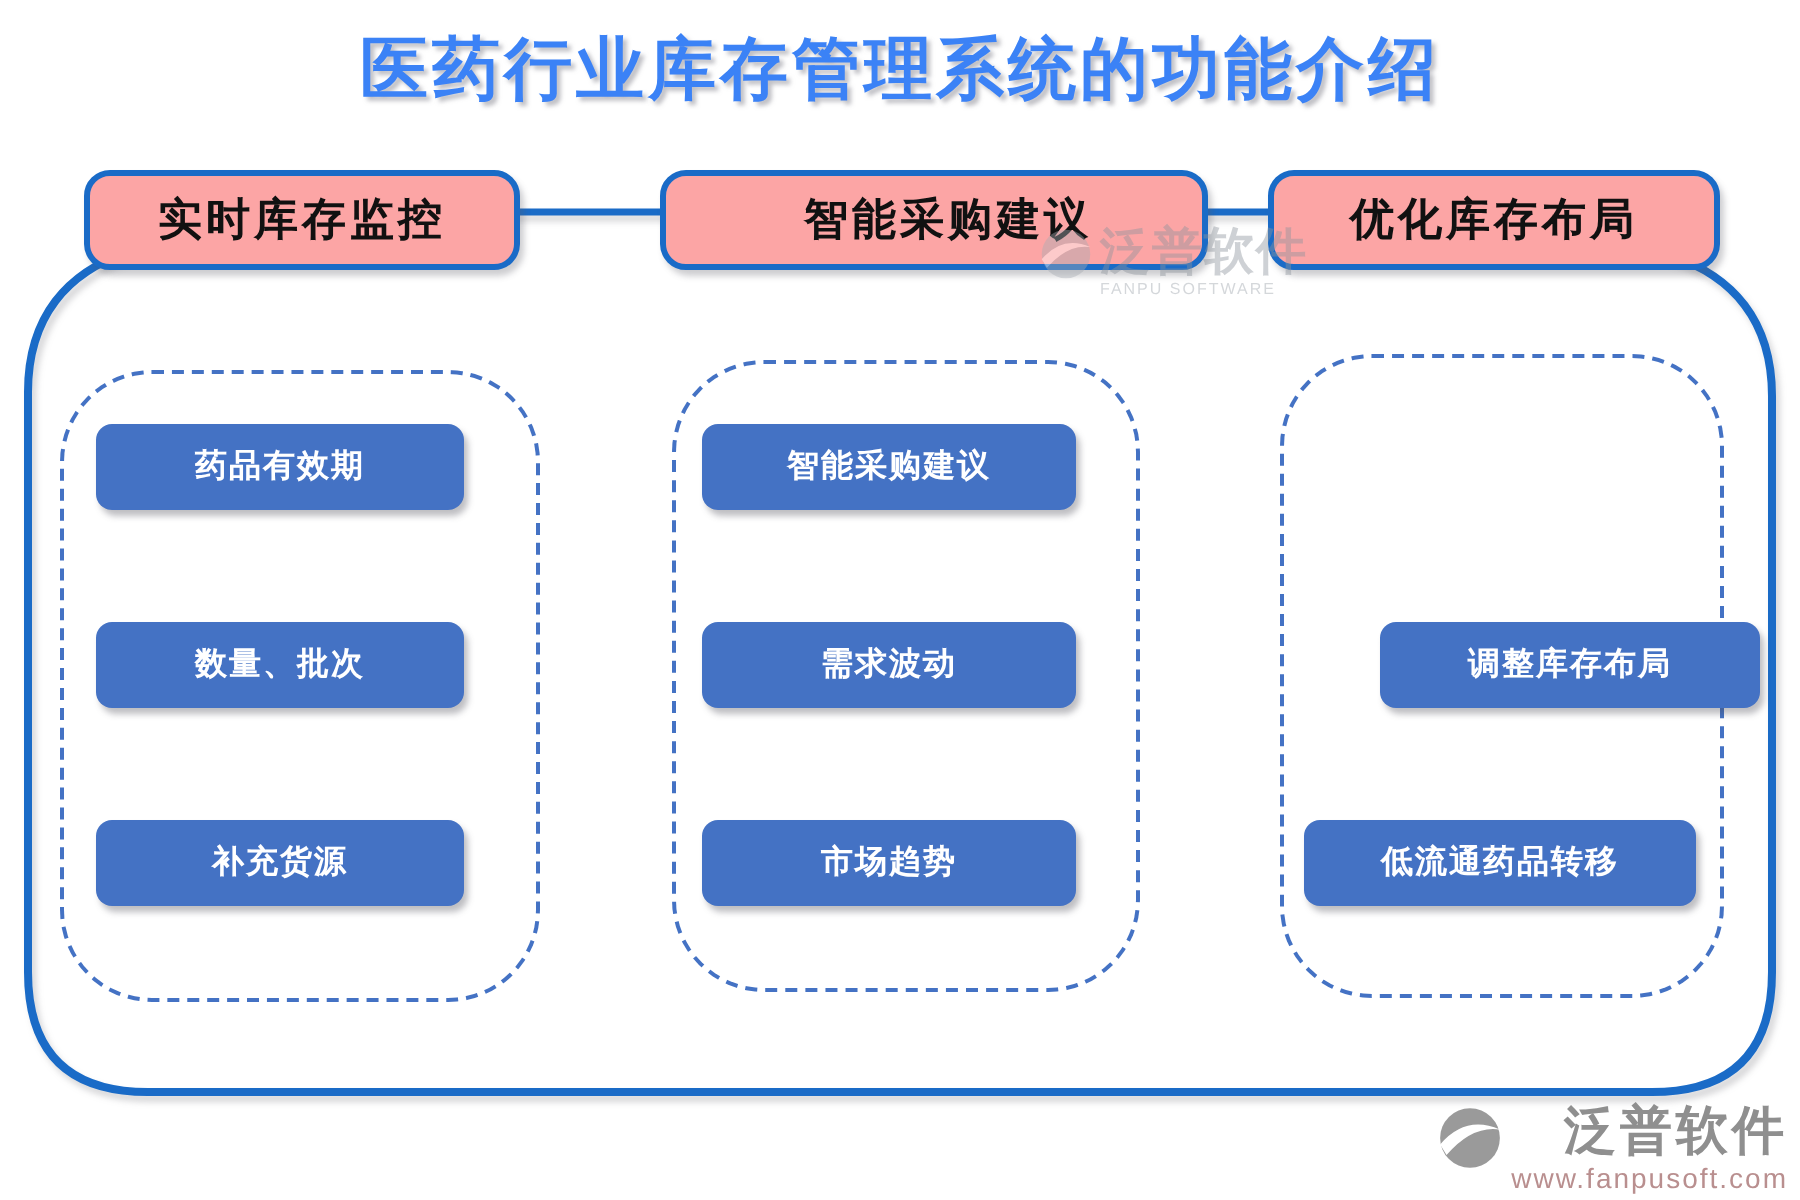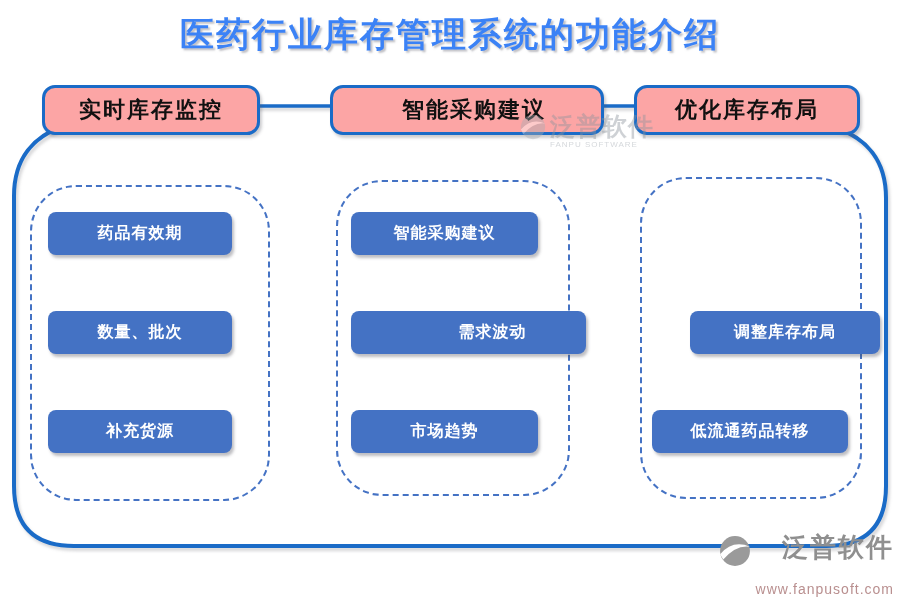--- a/index.html
+++ b/index.html
@@ -32,39 +32,39 @@
   .feature-btn{
     position:absolute;z-index:3;height:43px;background:#4472C4;border-radius:8px;
     display:flex;align-items:center;justify-content:center;
     color:#ffffff;font-size:16px;font-weight:bold;letter-spacing:1px;
     box-shadow:2px 3px 3px rgba(70,70,80,0.35);
   }
   #b00{left:48px;top:212px;width:184px;}
   #b01{left:48px;top:311px;width:184px;}
   #b02{left:48px;top:410px;width:184px;}
   #b10{left:351px;top:212px;width:187px;}
-  #b11{left:351px;top:311px;width:187px;padding-left:48px;}
+  #b11{left:351px;top:311px;width:187px;}
   #b12{left:351px;top:410px;width:187px;}
   #b20{left:656px;top:212px;width:190px;}
   #b21{left:656px;top:311px;width:190px;margin-left:34px;}
   #b22{left:652px;top:410px;width:196px;}
   .wm-center{
     position:absolute;left:520px;top:114px;z-index:4;opacity:0.42;
     display:flex;align-items:flex-start;gap:4px;pointer-events:none;
   }
   .wm-center .wm-text{display:flex;flex-direction:column;line-height:1;}
   .wm-brand{font-size:25px;font-weight:bold;color:#8d949c;letter-spacing:1px;}
   .wm-sub{font-size:8px;color:#9aa1a9;letter-spacing:1px;margin-top:2px;font-family:"Liberation Sans",sans-serif;}
   .footer-brand{
     position:absolute;right:6px;bottom:4px;z-index:4;
     display:flex;align-items:flex-start;gap:5px;
   }
   .footer-text{display:flex;flex-direction:column;align-items:flex-end;line-height:1;}
   .footer-name{font-size:26px;font-weight:bold;color:#8f8f8f;letter-spacing:2px;}
-  .footer-url{font-size:14px;color:#b98f8f;letter-spacing:1px;margin-top:21px;font-family:"Liberation Sans",sans-serif;}
+  .footer-url{font-size:14px;color:#b98f8f;letter-spacing:1px;margin-top:3px;font-family:"Liberation Sans",sans-serif;}
   .logo-mark{display:block;}
 </style>
 </head>
 <body>
 
 <div class="canvas">
 
   <div class="title">医药行业库存管理系统的功能介绍</div>
 
   <svg class="wires" width="900" height="600" viewBox="0 0 900 600">

